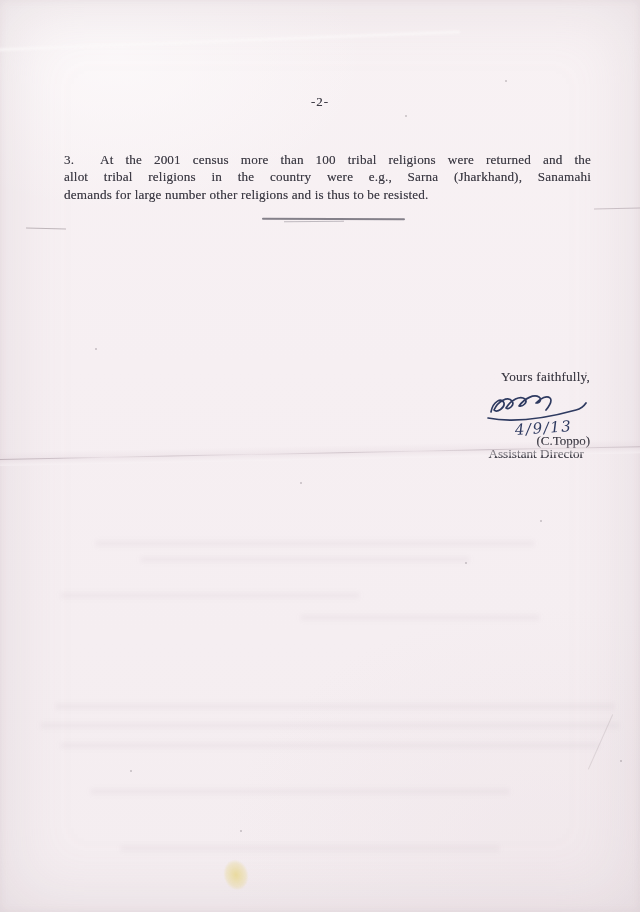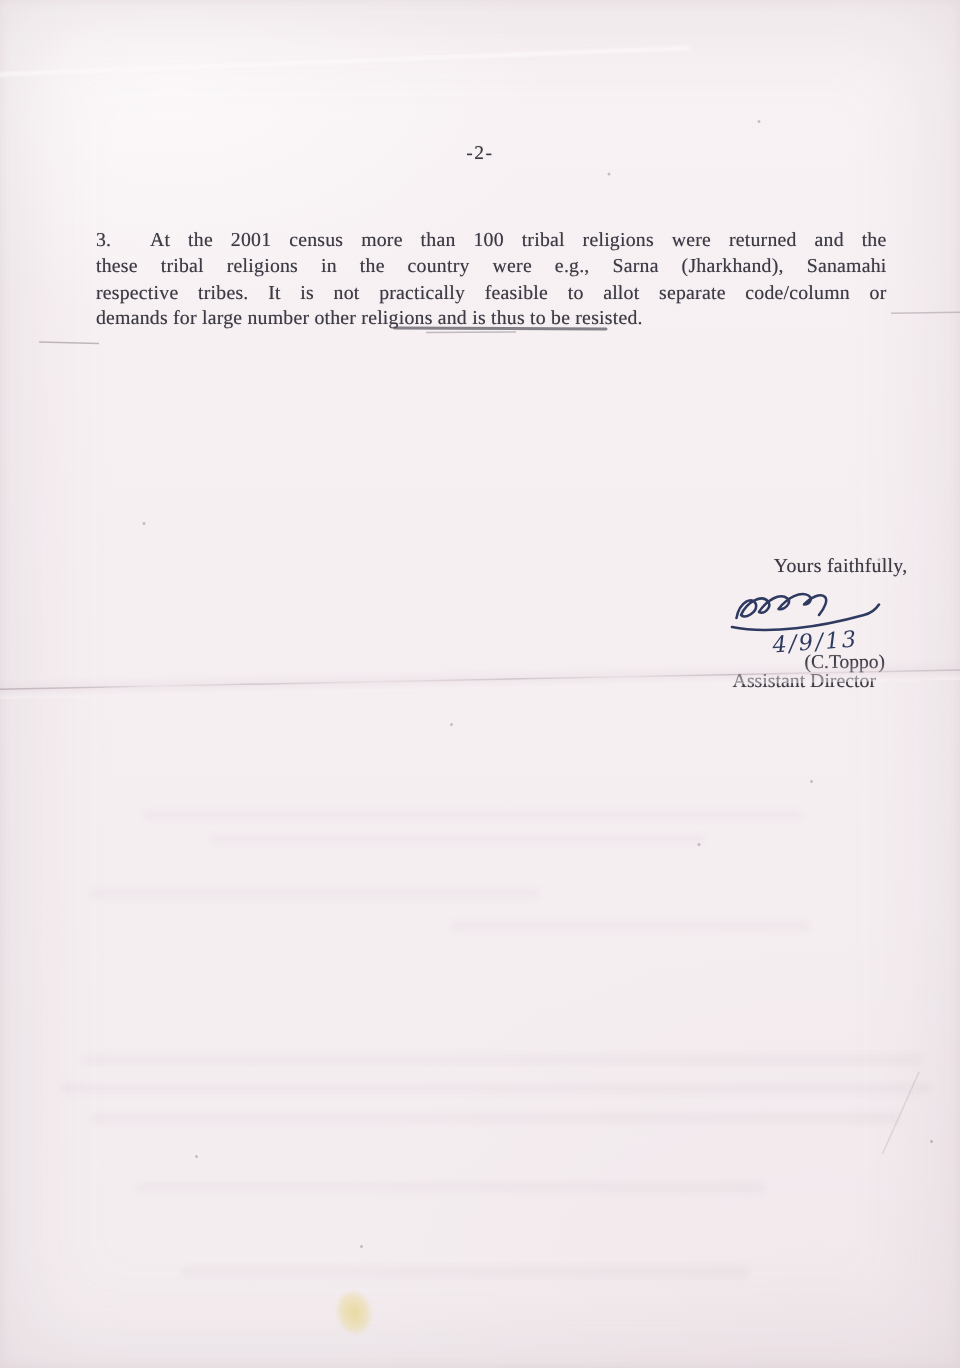--- a/index.html
+++ b/index.html
@@ -23,21 +23,21 @@
   .body-text{
     position:absolute;left:64px;top:151px;width:527px;
     font-size:13.2px;line-height:17.4px;letter-spacing:.15px;
     text-shadow:0 0 .5px rgba(60,58,68,.55);
   }
   .para-line{text-align:justify;text-align-last:justify;white-space:normal;}
   .para-line.first{padding-left:36px;position:relative;}
   .para-line.last{text-align-last:left;}
   .para-num{position:absolute;left:0;top:0;}
   .closing{
-    position:absolute;top:369px;right:35px;
+    position:absolute;top:369px;right:50px;
     font-size:13.2px;letter-spacing:.2px;
     text-shadow:0 0 .5px rgba(60,58,68,.55);
     text-align:center;
   }
   .signature-wrap{position:absolute;top:391px;right:45px;width:112px;height:46px;}
   .sign-name{
     position:absolute;top:433px;right:50px;font-size:13px;
     text-shadow:0 0 .5px rgba(60,58,68,.55);
   }
   .sign-title{
@@ -76,22 +76,21 @@
 <body>
 
 <div class="page">
 
   <div class="page-number">-2-</div>
 
   <div class="body-text">
     <div class="para-line first">
       <span class="para-num">3.</span><span>At the 2001 census more than 100 tribal religions were returned and the</span>
     </div>
-    <div class="para-line">these tribal religions in the country were e.g., Sarna (Jharkhand), Sanamahi</div>
-    <div class="para-line">respective tribes. It is not practically feasible to allot separate code/column or</div>
+    <div class="para-line">allot tribal religions in the country were e.g., Sarna (Jharkhand), Sanamahi</div>
     <div class="para-line last">demands for large number other religions and is thus to be resisted.</div>
   </div>
 
   <div class="closing">Yours faithfully,</div>
 
   <div class="signature-wrap">
     <svg width="112" height="46" viewBox="0 0 112 46">
       <path class="sig-path" d="M8 21 C10 10 19 6 21 12 C22 17 14 22 11 19 C15 10 25 5 29 10 C32 14 26 19 23 17 C28 9 37 4 42 8 C45 11 40 16 36 15 C42 7 51 3 56 6 C59 8 57 12 53 12 C58 7 64 4 67 7 C69 9 67 14 63 19"></path>
       <path class="sig-path" d="M5 27 C30 32 64 27 93 19 C97 18 101 15 103 12" stroke-width="1.4"></path>
       <text class="sig-date" x="32" y="42" transform="rotate(-4 60 38)">4/9/13</text>

